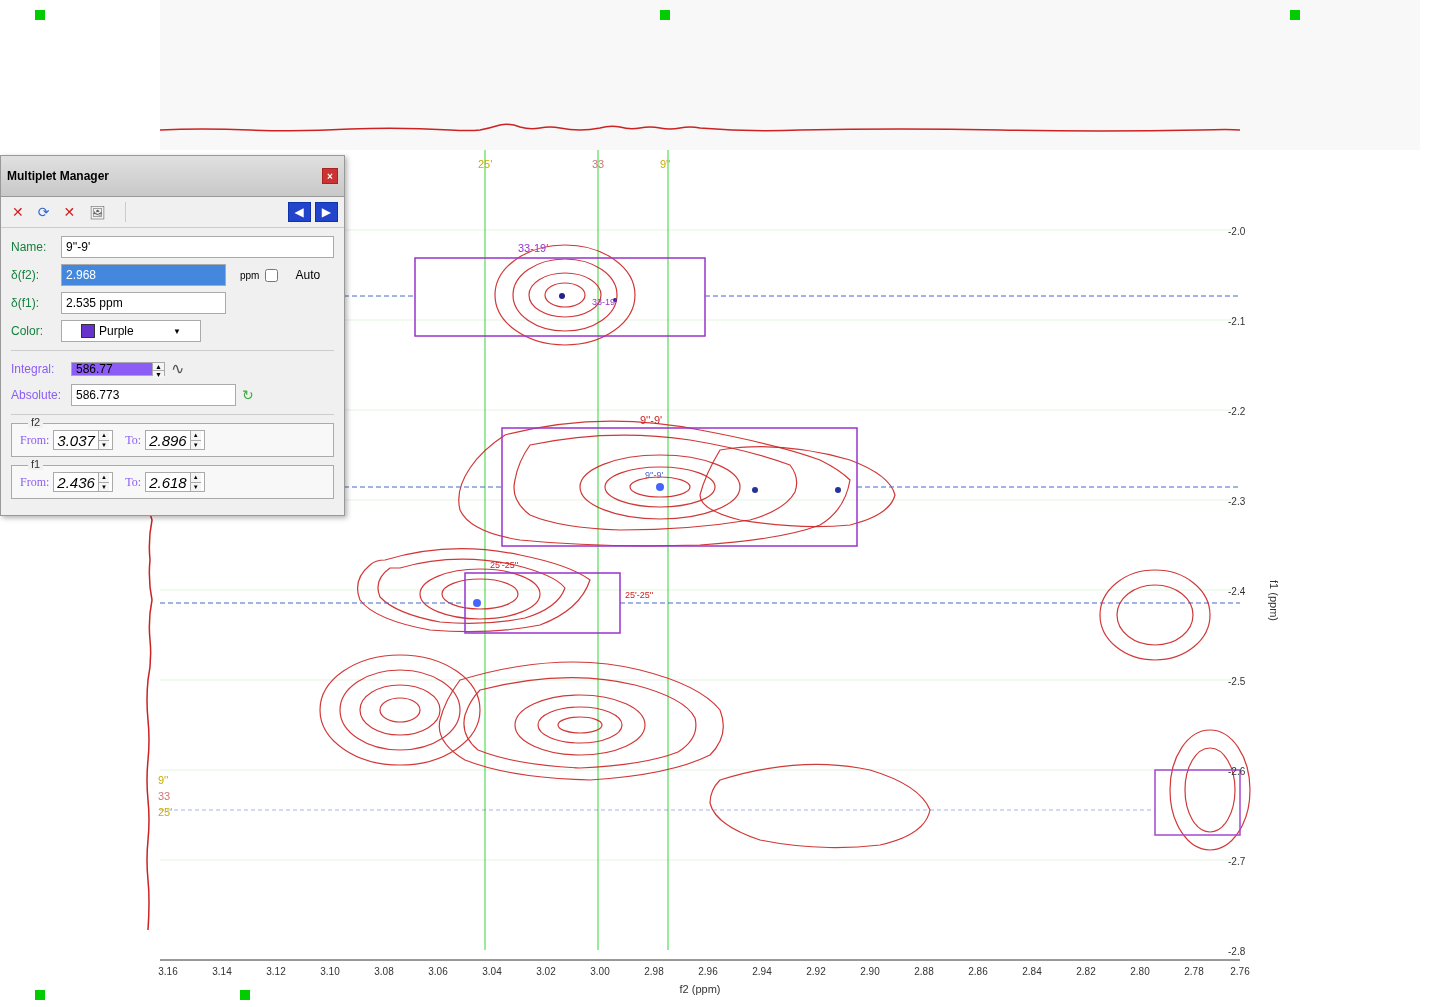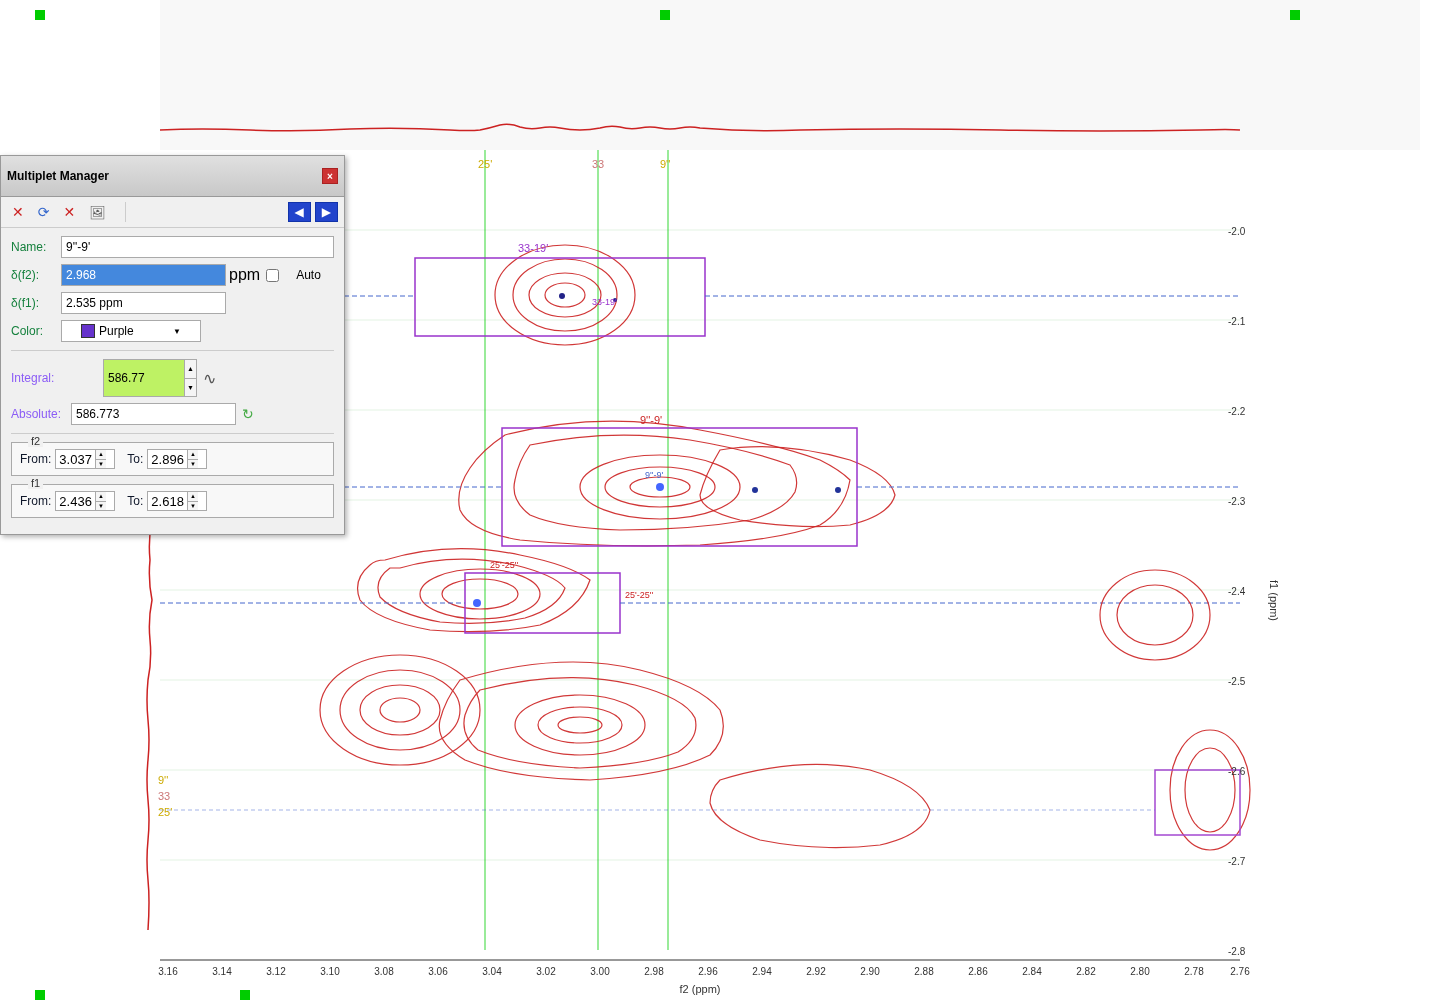--- a/index.html
+++ b/index.html
@@ -180,23 +180,22 @@
     .integral-label {
       width: 60px;
       font-size: 12px;
       color: #8b5cf6;
     }
 
     .spinbox {
       display: flex;
       align-items: center;
       border: 1px solid #aaa;
-      background: #bef264;
-      height: 38px;
-      margin-left: 32px;
+      background: #8b5cf6;
+      height: 14px;
     }
 
     .spinbox-value {
       padding: 0 4px;
       font-size: 12px;
       min-width: 80px;
     }
 
     .spinbox-arrows {
       display: flex;
@@ -250,34 +249,35 @@
       color: #333;
     }
 
     .range-row {
       display: flex;
       align-items: center;
       gap: 4px;
       font-size: 12px;
     }
 
-    .range-label { color: #0f172a; }
+    .range-label { color: #8b5cf6; font-family: Liberation Serif, serif; }
 
     .range-spinbox {
       display: flex;
       align-items: center;
       border: 1px solid #aaa;
       background: white;
       height: 20px;
       min-width: 60px;
     }
 
     .range-value {
       padding: 0 3px;
-      font-size: 13px;
+      font-size: 15px;
+      font-style: italic;
     }
 
     .range-arrows {
       display: flex;
       flex-direction: column;
       border-left: 1px solid #aaa;
       height: 100%;
     }
 
     .range-up, .range-down {
@@ -507,21 +507,21 @@
   <div id="mm-body">
 
     <div class="field-row">
       <span class="field-label">Name:</span>
       <input class="field-input" type="text" value="9''-9'" style="">
     </div>
 
     <div class="field-row">
       <span class="field-label">δ(f2):</span>
       <input class="field-input field-input-highlight" type="text" value="2.968" style="background: rgb(68, 136, 221); color: white; flex: 0 0 100px;">
-      <span style="margin-left:3px; font-size:16px;">ppm</span>
+      <span style="margin-left:14px; font-size:10px;">ppm</span>
       <label class="checkbox-label">
         <input type="checkbox" style="">
         <span>Auto</span>
       </label>
     </div>
 
     <div class="field-row">
       <span class="field-label">δ(f1):</span>
       <input class="field-input" type="text" value="2.535 ppm" style="flex: 0 0 150px;">
     </div>

